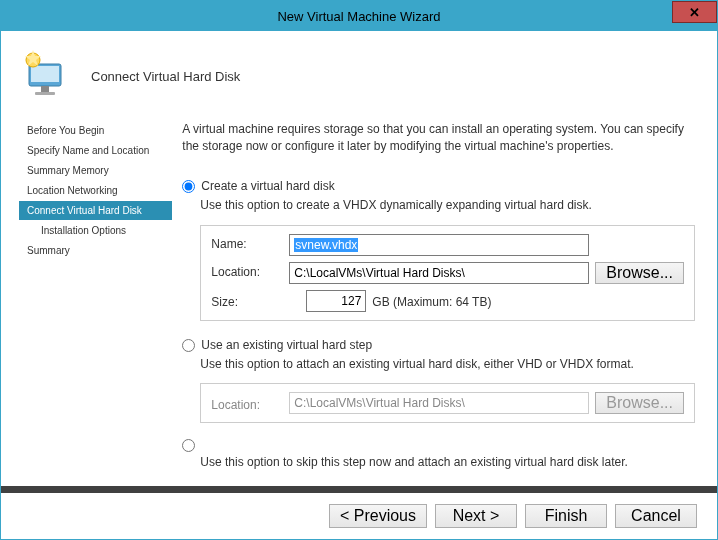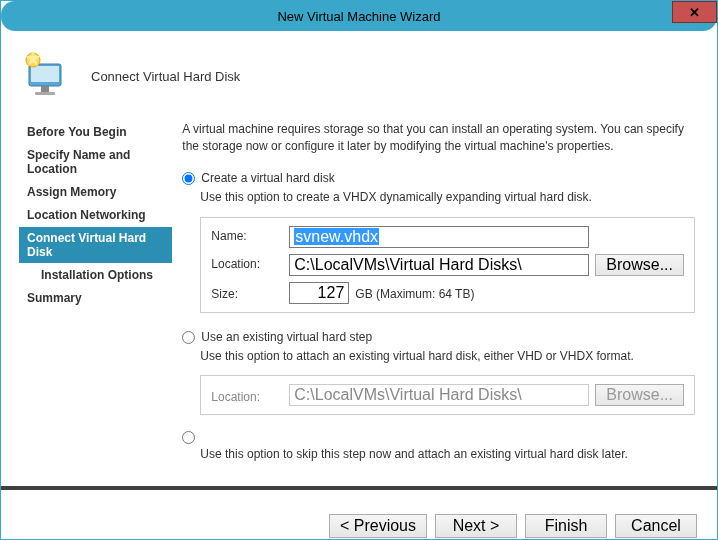--- a/index.html
+++ b/index.html
@@ -1,44 +1,44 @@
 <!DOCTYPE html>
 <html><head>
 <meta charset="utf-8">
 <style>
   * { box-sizing: border-box; margin: 0; padding: 0; }
   body { font-family: "Segoe UI", Tahoma, sans-serif; font-size: 12px; background: #fff; }
   .window { width: 718px; height: 540px; border: 1px solid #3aa6c9; background: #fff; position: relative; }
-  .titlebar { height: 30px; background: #3aa6c9; display: flex; align-items: center; position: relative; border-radius: 14px; }
+  .titlebar { height: 30px; background: #3aa6c9; display: flex; align-items: center; position: relative; }
   .title { color: #000; font-size: 13px; margin: 0 auto; }
   .close-btn { position: absolute; right: 0; top: 0; width: 45px; height: 22px; background: #c75050; color: #000; display: flex; align-items: center; justify-content: center; font-size: 13px; font-weight: bold; border: 1px solid #7a2b2b; cursor: pointer; }
   .header { height: 80px; display: flex; align-items: center; padding: 10px 20px 0 20px; }
   .header-icon { width: 52px; height: 52px; margin-right: 18px; position: relative; }
   .header-text { font-size: 13px; color: #333; }
   .body { display: flex; height: 375px; }
   .sidebar { width: 196px; padding: 10px 0 10px 18px; }
-  .step { font-size: 12px; color: #333; padding: 4px 8px; margin-bottom: 1px; cursor: pointer; font-weight: bold; }
+  .step { font-size: 10px; color: #333; padding: 4px 8px; margin-bottom: 1px; cursor: pointer; }
   .step.active { background: #2b8fb3; color: #fff; }
   .step.sub { padding-left: 22px; }
   .main { flex: 1; padding: 10px 22px 10px 10px; color: #333; font-size: 12px; line-height: 1.45; }
-  .desc { margin-bottom: 14px; }
+  .desc { margin-bottom: 22px; }
   .opt-block { margin-bottom: 16px; }
   .radio-row { display: flex; align-items: center; }
   .radio-row label { margin-left: 6px; }
   .opt-sub { margin-left: 18px; margin-top: 2px; }
   .fieldset { border: 1px solid #ccc; background: #fff; margin-top: 10px; padding: 8px 10px 8px 88px; position: relative; }
   .fieldset.disabled { color: #888; }
   .fieldset .row { display: flex; align-items: center; margin-bottom: 6px; position: relative; }
   .fieldset .row:last-child { margin-bottom: 0; align-items: flex-end; }
   .fieldset .lbl { position: absolute; left: -78px; width: 70px; }
-  .txt { border: 1px solid #7a7a7a; height: 22px; padding: 2px 4px; font-family: inherit; font-size: 16px; background: #fff; }
-  .txt.right { text-align: right; }
+  .txt { border: 1px solid #7a7a7a; height: 22px; padding: 2px 4px; font-family: inherit; font-size: 12px; background: #fff; }
+  .txt.right { text-align: right; margin-left: 17px; }
   .btn { height: 22px; border: 1px solid #adadad; background: linear-gradient(#f5f5f5,#e6e6e6); font-family: inherit; font-size: 16px; padding: 0 10px; cursor: pointer; min-width: 70px; }
   .btn:disabled { color: #999; cursor: default; }
-  .footer { height: 52px; border-top: 4px solid #404040; display: flex; align-items: flex-end; justify-content: flex-end; padding: 0 20px; gap: 8px; }
+  .footer { height: 52px; border-top: 7px solid #404040; display: flex; align-items: center; justify-content: flex-end; padding: 0 20px; gap: 8px; }
   .footer .btn { min-width: 82px; height: 24px; }
   input[type=radio] { width: 13px; height: 13px; }
   .sel-highlight { background: #3399ff; color: #fff; padding: 0 1px; }
 </style>
 </head>
 <body>
 
 <div class="window">
 
   <div class="titlebar">
@@ -60,21 +60,21 @@
       </svg>
     </div>
     <div class="header-text">Connect Virtual Hard Disk</div>
   </div>
 
   <div class="body">
 
     <div class="sidebar">
       <div class="step">Before You Begin</div>
       <div class="step">Specify Name and Location</div>
-      <div class="step">Assign Memory</div>
+      <div class="step">Summary Memory</div>
       <div class="step">Location Networking</div>
       <div class="step active">Connect Virtual Hard Disk</div>
       <div class="step sub">Installation Options</div>
       <div class="step">Summary</div>
     </div>
 
     <div class="main">
 
       <div class="desc">A virtual machine requires storage so that you can install an operating system. You can specify the storage now or configure it later by modifying the virtual machine's properties.</div>
 

